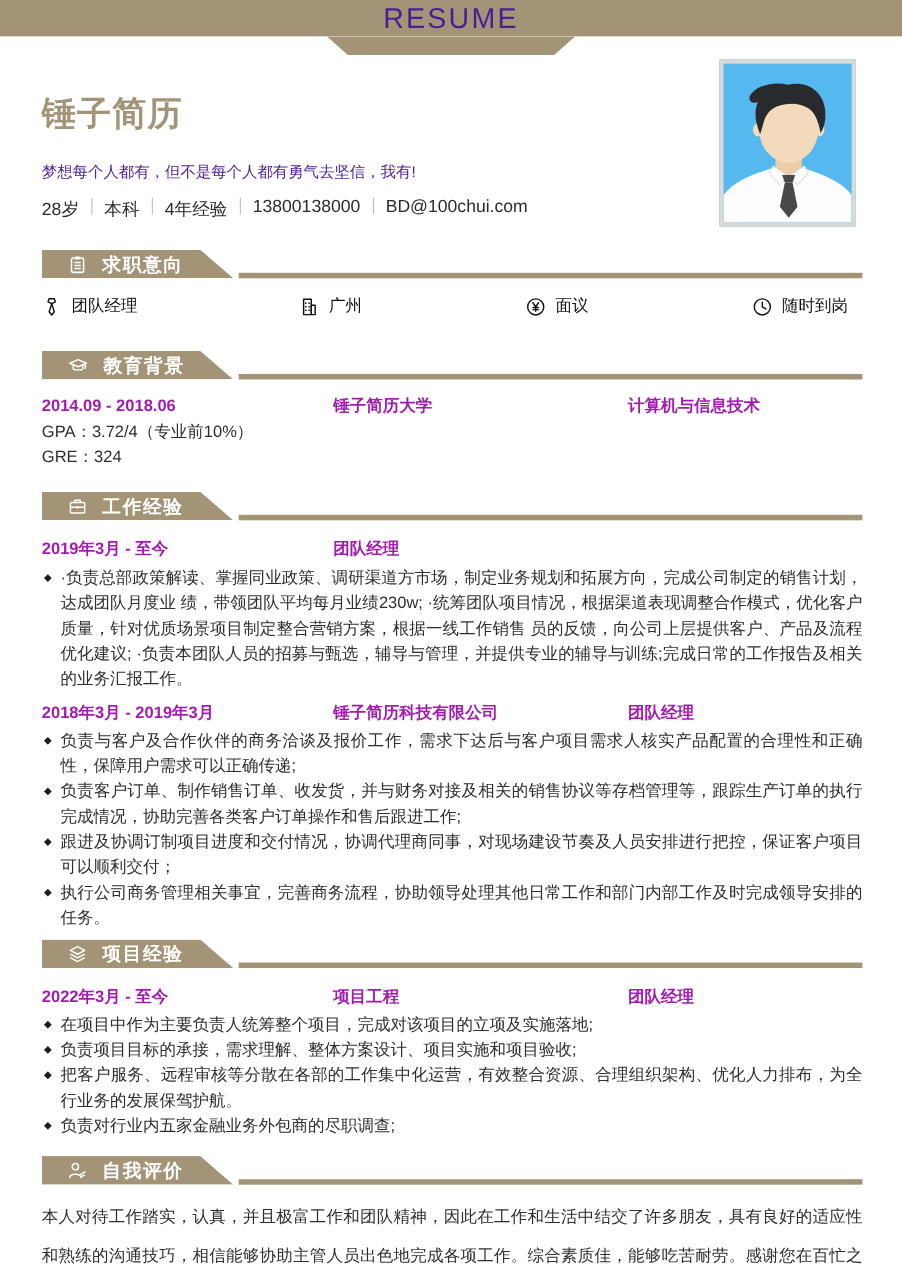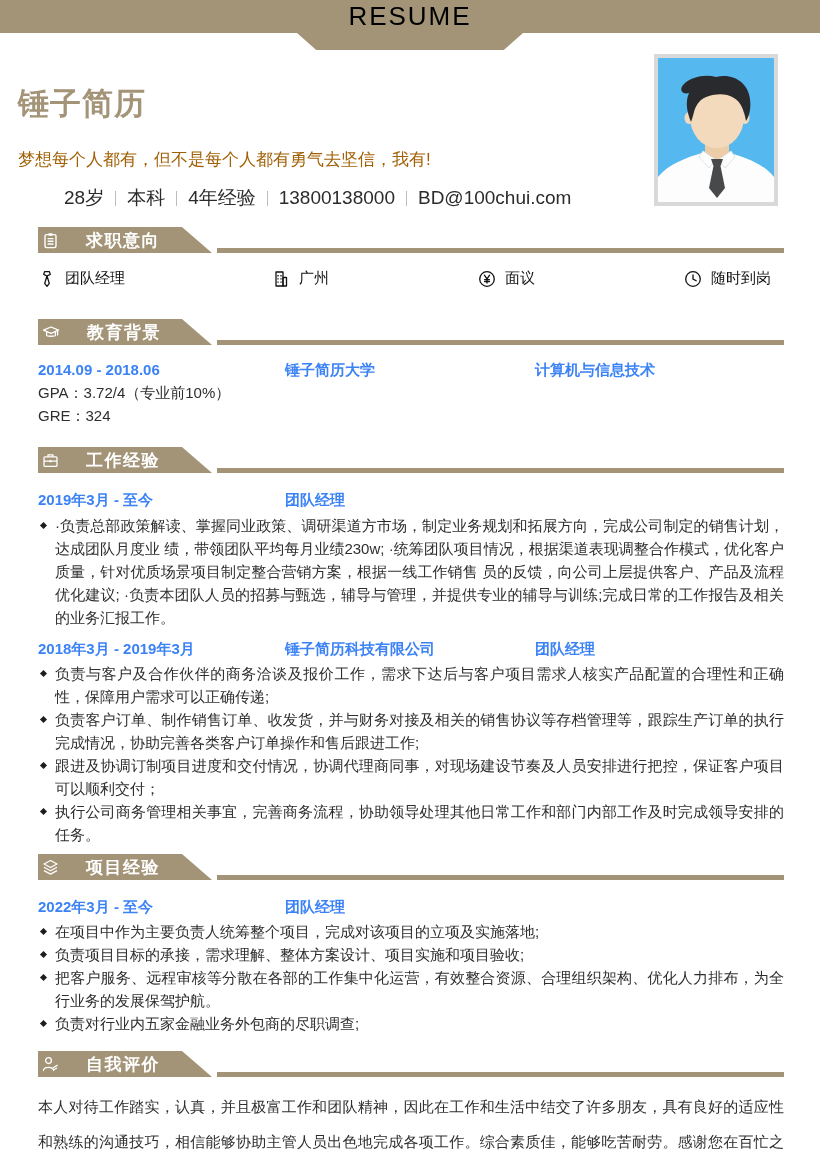--- a/index.html
+++ b/index.html
@@ -14,57 +14,57 @@
   }
   
   .banner{position:relative;height:33px;background:var(--accent);}
   .banner-notch{
     position:absolute;top:33px;left:297px;width:226px;height:17px;
     background:var(--accent);
     clip-path:polygon(0 0,100% 0,91.5% 100%,8.5% 100%);
   }
   .banner-title{
     position:absolute;top:1px;left:0;width:100%;text-align:center;
-    color:#000000;font-size:26px;font-weight:400;letter-spacing:2px;
-  }
-  
-  .intro{position:relative;height:194px;padding:0 36px 0 18px;box-sizing:border-box;}
+    color:#4c1d95;font-size:26px;font-weight:400;letter-spacing:2px;
+  }
+  
+  .intro{position:relative;height:194px;padding:0 36px 0 38px;box-sizing:border-box;}
   .name{padding-top:50px;font-size:31px;font-weight:700;color:var(--accent);letter-spacing:1px;}
-  .motto{margin-top:23px;font-size:17px;color:#a16207;}
-  .info{margin-top:14px;display:flex;align-items:center;font-size:19px;color:#2b2b2b;margin-left:46px;}
+  .motto{margin-top:23px;font-size:14px;color:#4c1d95;}
+  .info{margin-top:14px;display:flex;font-size:16px;color:#2b2b2b;}
   .sep{width:1px;height:15px;background:#bdbdbd;margin:0 11px;}
   .photo{
     position:absolute;top:21px;right:42px;width:116px;height:144px;
     border:4px solid #d9d9d9;background:#55b9f0;box-sizing:content-box;
   }
   .photo svg{display:block;}
   
   .sec-header{position:relative;margin:0 36px 0 38px;height:26px;}
   .sec-tab{
     position:absolute;left:0;top:0;width:174px;height:26px;background:var(--accent);
     clip-path:polygon(0 0,144px 0,174px 100%,0 100%);
-    display:flex;align-items:center;gap:27px;padding-left:4px;box-sizing:border-box;
+    display:flex;align-items:center;gap:14px;padding-left:24px;box-sizing:border-box;
     color:#fff;
   }
   .sec-tab .sec-title{font-size:17px;font-weight:700;letter-spacing:1.5px;}
   .sec-line{position:absolute;left:179px;right:0;bottom:0;height:5px;background:var(--accent);}
   .mt-intent{margin-top:0;}
   .mt-edu{margin-top:31px;}
   .mt-work{margin-top:20px;text-align:center;}
   .mt-proj{margin-top:8px;}
   .mt-eval{margin-top:16px;}
   
   .intent-row{display:flex;margin:16px 36px 0 38px;align-items:center;}
   .intent-item{display:flex;align-items:center;gap:9px;font-size:15px;color:#111;}
   .intent-item:nth-child(1){width:234px;}
   .intent-item:nth-child(2){width:206px;}
   .intent-item:nth-child(3){width:206px;align-items:flex-end;}
   .intent-icon{flex:0 0 auto;display:flex;}
   
-  .entry-head{display:flex;margin:15px 36px 0 38px;font-size:15px;font-weight:700;color:#3b82f6;line-height:23px;}
+  .entry-head{display:flex;margin:15px 36px 0 38px;font-size:15px;font-weight:700;color:#a21caf;line-height:23px;gap:18px;}
   .entry-head.edu{margin-top:13px;}
   .col-period{width:247px;}
   .col-org{width:250px;}
   .col-role{flex:1;}
   .detail-lines{margin:0 36px 0 38px;font-size:15px;line-height:23px;color:var(--ink);}
   .bullets{margin:3px 36px 0 38px;padding:0;list-style:none;}
   .bullets.tight{margin-top:2px;}
   .bullets li{
     position:relative;padding-left:17px;font-size:15px;line-height:23px;
     color:var(--ink);text-align:justify;
@@ -245,20 +245,21 @@
       <path d="M2,8.3 L8.5,11.8 L15,8.3"></path>
       <path d="M2,11.6 L8.5,15.1 L15,11.6"></path>
     </svg>
     <span class="sec-title">项目经验</span>
   </div>
   <div class="sec-line"></div>
 </div>
 
 <div class="entry-head">
   <span class="col-period">2022年3月 - 至今</span>
+  <span class="col-org">项目工程</span>
   <span class="col-role">团队经理</span>
 </div>
 <ul class="bullets tight">
   <li>在项目中作为主要负责人统筹整个项目，完成对该项目的立项及实施落地;</li>
   <li>负责项目目标的承接，需求理解、整体方案设计、项目实施和项目验收;</li>
   <li>把客户服务、远程审核等分散在各部的工作集中化运营，有效整合资源、合理组织架构、优化人力排布，为全行业务的发展保驾护航。</li>
   <li>负责对行业内五家金融业务外包商的尽职调查;</li>
 </ul>
 
 <div class="sec-header mt-eval">

